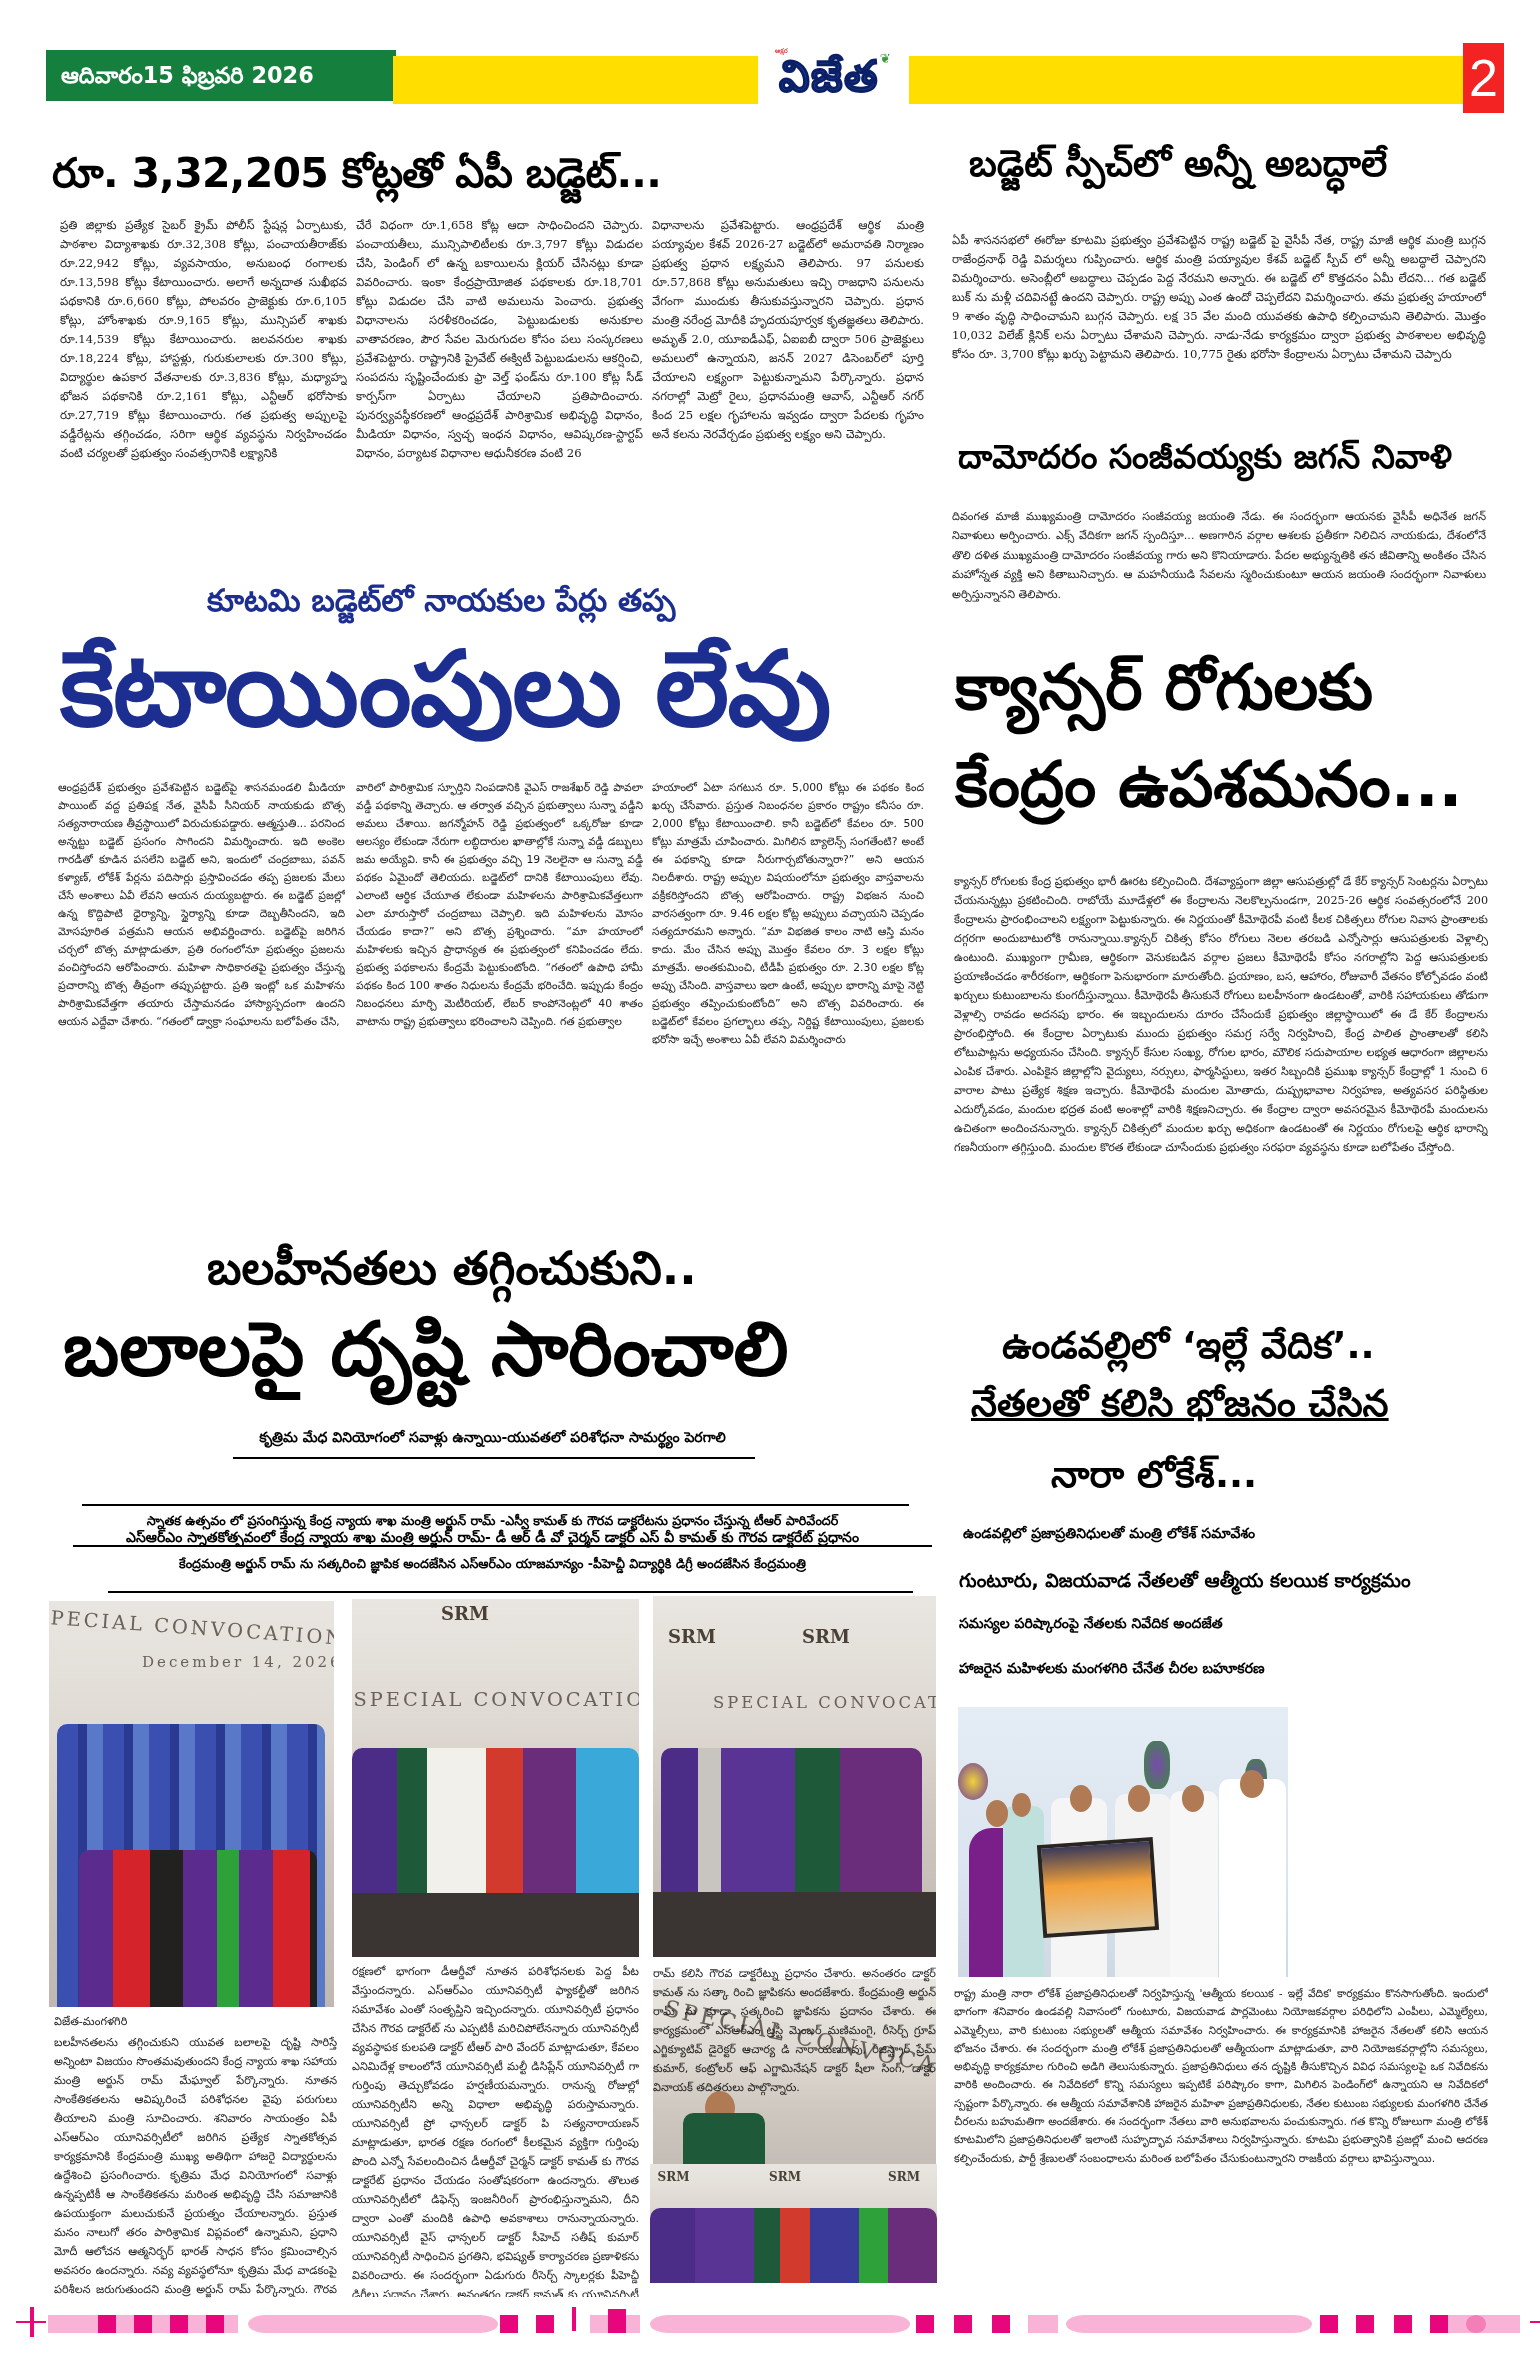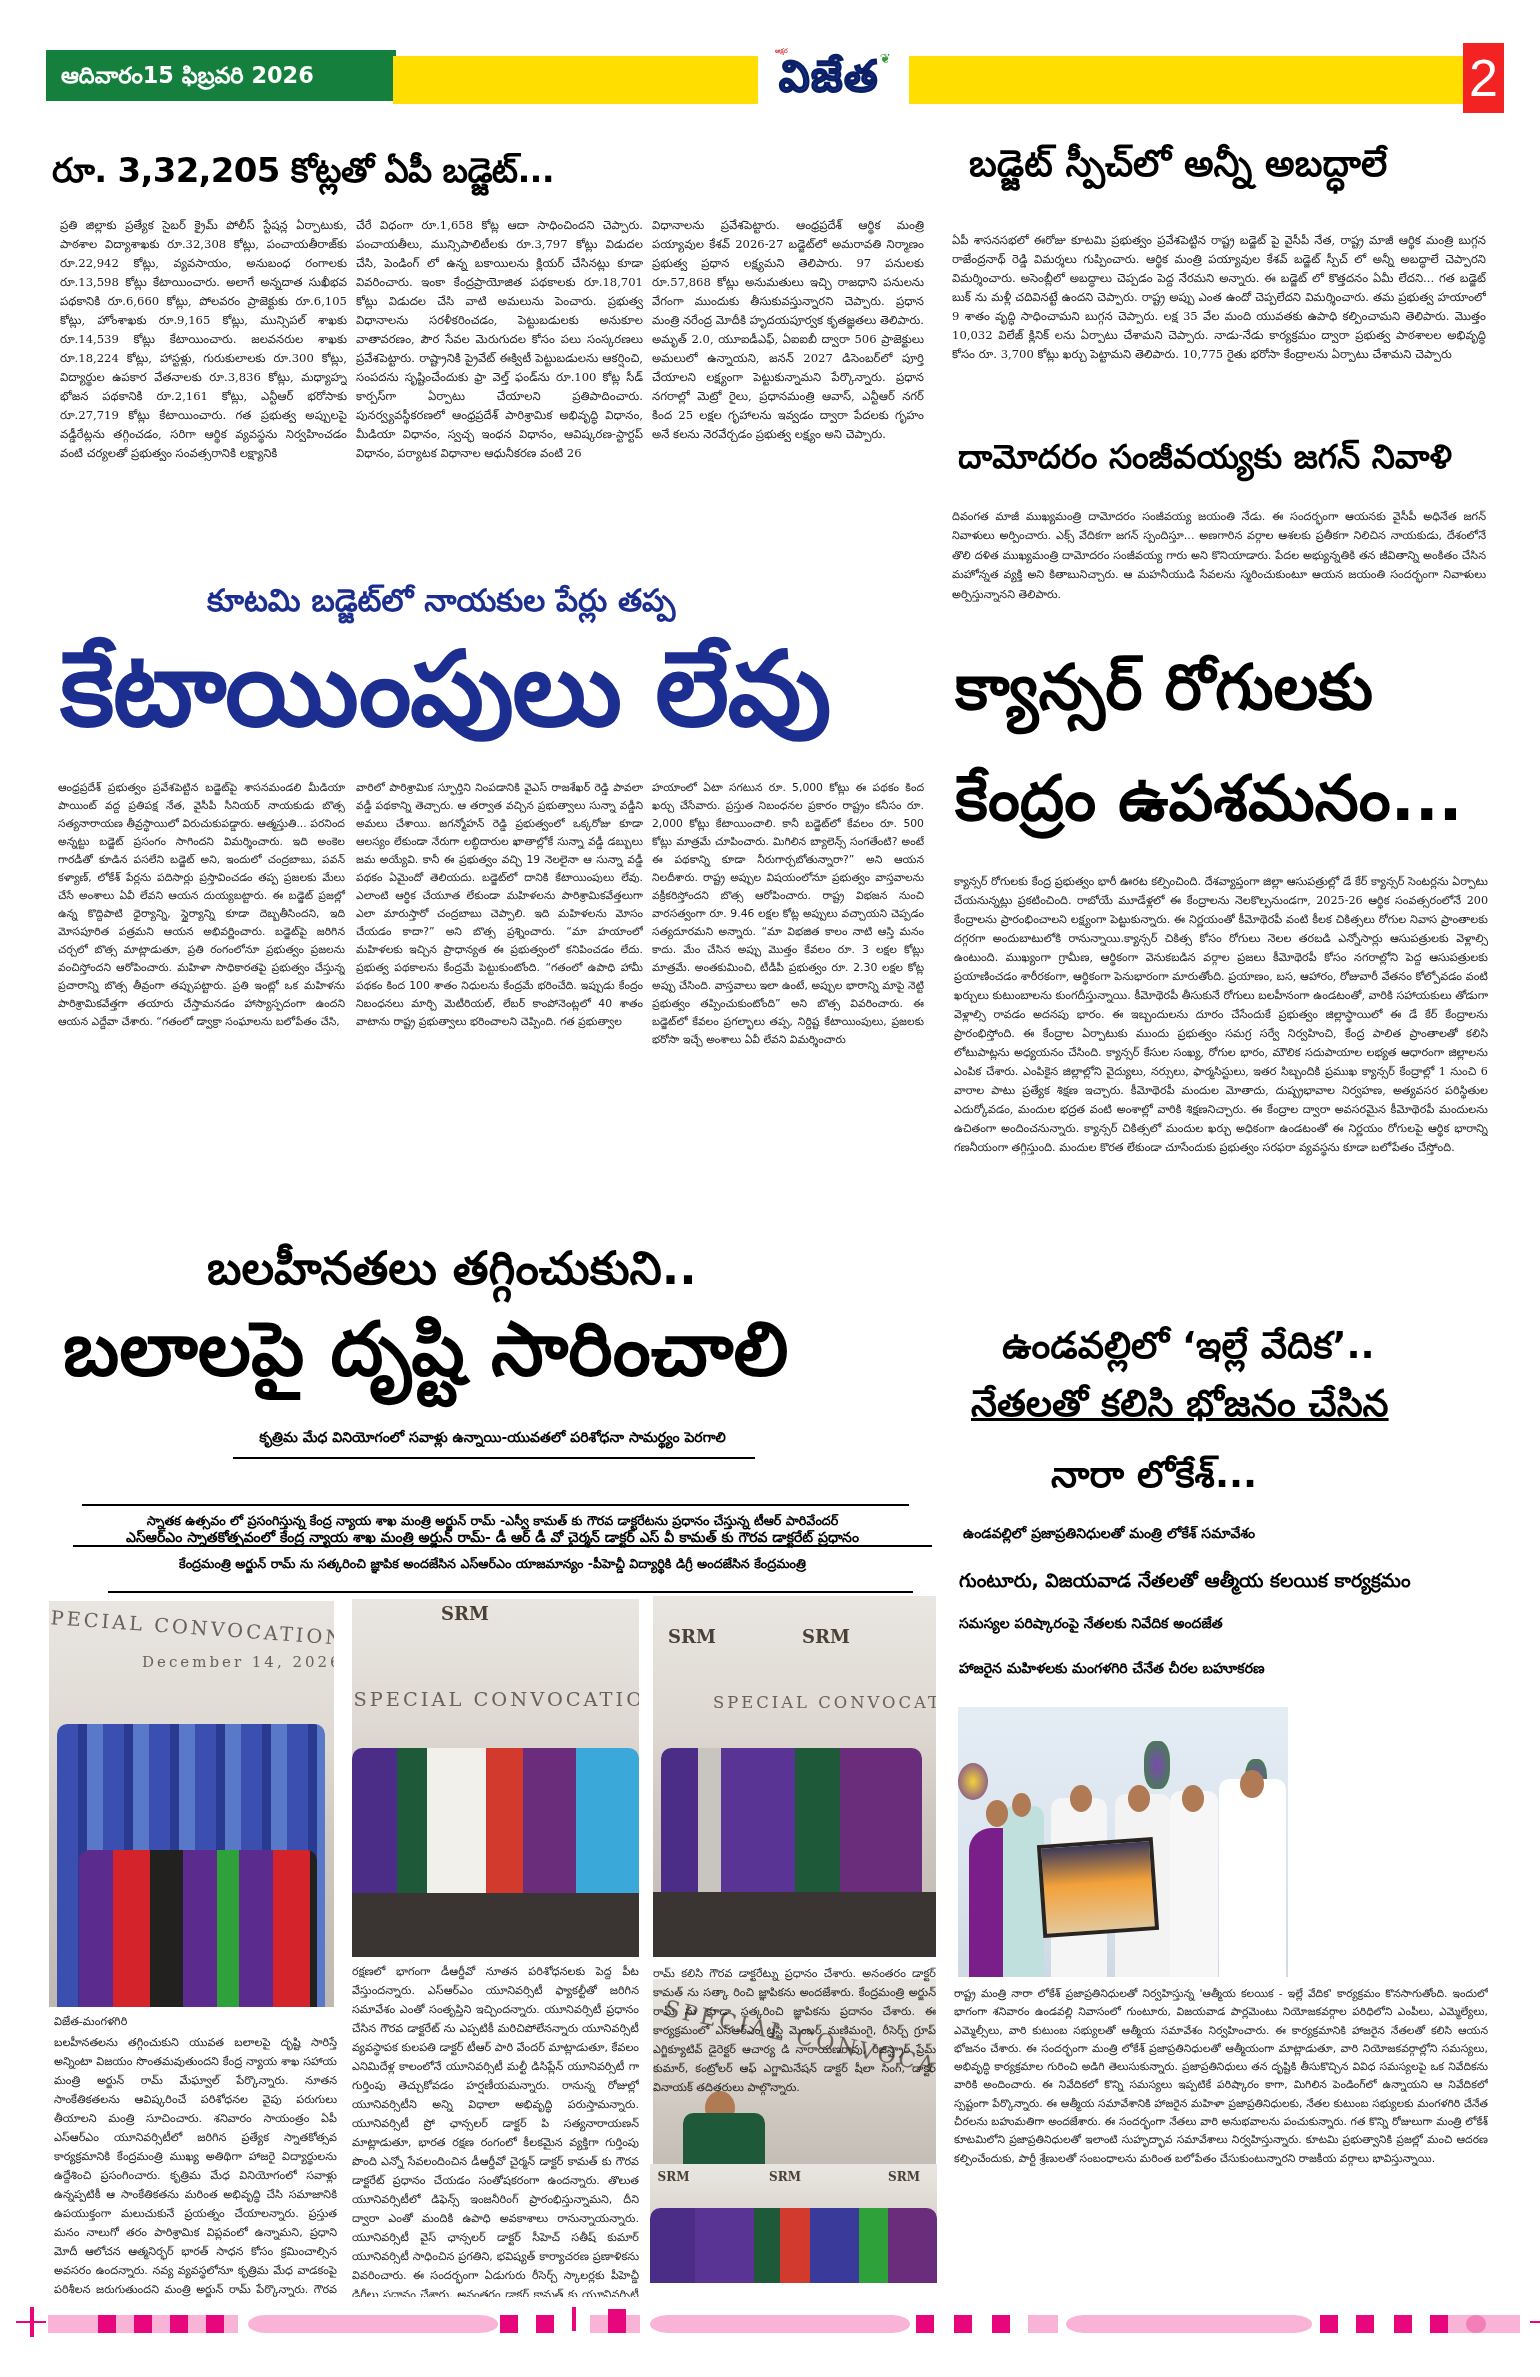--- a/index.html
+++ b/index.html
@@ -46,39 +46,39 @@
 <div class="mast-date">ఆదివారం15 ఫిబ్రవరి 2026</div>
 <div class="mast-bar-left"></div>
 <div class="mast-logo">
   <span class="logo-tag">అక్షర</span>
   <span class="logo-text">విజేత</span>
   <span class="logo-peacock">❦</span>
 </div>
 <div class="mast-bar-right"></div>
 <div class="mast-page">2</div>
 
-<div class="headline" style="left:52px; top:153px; font-size:34px; letter-spacing:-0.7px;text-align:center;">రూ. 3,32,205 కోట్లతో ఏపీ బడ్జెట్...</div>
+<div class="headline" style="left:52px; top:153px; font-size:41px; letter-spacing:-0.7px;text-align:center;">రూ. 3,32,205 కోట్లతో ఏపీ బడ్జెట్...</div>
 <div class="col-text" style="left:60px; top:216px; width:287px; height:354px;">ప్రతి జిల్లాకు ప్రత్యేక సైబర్ క్రైమ్ పోలీస్ స్టేషన్ల ఏర్పాటుకు, పాఠశాల విద్యాశాఖకు రూ.32,308 కోట్లు, పంచాయతీరాజ్‌కు రూ.22,942 కోట్లు, వ్యవసాయం, అనుబంధ రంగాలకు రూ.13,598 కోట్లు కేటాయించారు. అలాగే అన్నదాత సుఖీభవ పథకానికి రూ.6,660 కోట్లు, పోలవరం ప్రాజెక్టుకు రూ.6,105 కోట్లు, హోంశాఖకు రూ.9,165 కోట్లు, మున్సిపల్ శాఖకు రూ.14,539 కోట్లు కేటాయించారు. జలవనరుల శాఖకు రూ.18,224 కోట్లు, హాస్టళ్లు, గురుకులాలకు రూ.300 కోట్లు, విద్యార్థుల ఉపకార వేతనాలకు రూ.3,836 కోట్లు, మధ్యాహ్న భోజన పథకానికి రూ.2,161 కోట్లు, ఎన్టీఆర్ భరోసాకు రూ.27,719 కోట్లు కేటాయించారు. గత ప్రభుత్వ అప్పులపై వడ్డీరేట్లను తగ్గించడం, సరిగా ఆర్థిక వ్యవస్థను నిర్వహించడం వంటి చర్యలతో ప్రభుత్వం సంవత్సరానికి లక్ష్యానికి</div>
 <div class="col-text" style="left:356px; top:216px; width:287px; height:354px;">చేరే విధంగా రూ.1,658 కోట్ల ఆదా సాధించిందని చెప్పారు. పంచాయతీలు, మున్సిపాలిటీలకు రూ.3,797 కోట్లు విడుదల చేసి, పెండింగ్ లో ఉన్న బకాయిలను క్లియర్ చేసినట్లు కూడా వివరించారు. ఇంకా కేంద్రప్రాయోజిత పథకాలకు రూ.18,701 కోట్లు విడుదల చేసి వాటి అమలును పెంచారు. ప్రభుత్వ విధానాలను సరళీకరించడం, పెట్టుబడులకు అనుకూల వాతావరణం, పౌర సేవల మెరుగుదల కోసం పలు సంస్కరణలు ప్రవేశపెట్టారు. రాష్ట్రానికి ప్రైవేట్ ఈక్విటీ పెట్టుబడులను ఆకర్షించి, సంపదను సృష్టించేందుకు ఫ్రా వెల్త్ ఫండ్‌ను రూ.100 కోట్ల సీడ్ కార్పస్‌గా ఏర్పాటు చేయాలని ప్రతిపాదించారు. పునర్వ్యవస్థీకరణలో ఆంధ్రప్రదేశ్ పారిశ్రామిక అభివృద్ధి విధానం, మీడియా విధానం, స్వచ్ఛ ఇంధన విధానం, ఆవిష్కరణ-స్టార్టప్ విధానం, పర్యాటక విధానాల ఆధునీకరణ వంటి 26</div>
 <div class="col-text" style="left:652px; top:216px; width:272px; height:354px;">విధానాలను ప్రవేశపెట్టారు. ఆంధ్రప్రదేశ్ ఆర్థిక మంత్రి పయ్యావుల కేశవ్ 2026-27 బడ్జెట్‌లో అమరావతి నిర్మాణం ప్రభుత్వ ప్రధాన లక్ష్యమని తెలిపారు. 97 పనులకు రూ.57,868 కోట్లు అనుమతులు ఇచ్చి రాజధాని పనులను వేగంగా ముందుకు తీసుకువస్తున్నారని చెప్పారు. ప్రధాన మంత్రి నరేంద్ర మోదీకి హృదయపూర్వక కృతజ్ఞతలు తెలిపారు. అమృత్ 2.0, యూఐడీఎఫ్, ఏఐఐబీ ద్వారా 506 ప్రాజెక్టులు అమలులో ఉన్నాయని, జనన్ 2027 డిసెంబర్‌లో పూర్తి చేయాలని లక్ష్యంగా పెట్టుకున్నామని పేర్కొన్నారు. ప్రధాన నగరాల్లో మెట్రో రైలు, ప్రధానమంత్రి ఆవాస్, ఎన్టీఆర్ నగర్ కింద 25 లక్షల గృహాలను ఇవ్వడం ద్వారా పేదలకు గృహం అనే కలను నెరవేర్చడం ప్రభుత్వ లక్ష్యం అని చెప్పారు.</div>
 
 <div class="headline" style="left:207px; top:585px; font-size:31px; color:#1c2e8f;">కూటమి బడ్జెట్‌లో నాయకుల పేర్లు తప్ప</div>
 <div class="headline" style="left:60px; top:637px; font-size:104px; color:#1c2e8f; letter-spacing:-1.5px;">కేటాయింపులు లేవు</div>
 <div class="col-text sans-text" style="left:58px; top:779px; width:287px; height:440px; font-size:10.8px; line-height:18px;">ఆంధ్రప్రదేశ్ ప్రభుత్వం ప్రవేశపెట్టిన బడ్జెట్‌పై శాసనమండలి మీడియా పాయింట్ వద్ద ప్రతిపక్ష నేత, వైసీపీ సీనియర్ నాయకుడు బొత్స సత్యనారాయణ తీవ్రస్థాయిలో విరుచుకుపడ్డారు. ఆత్మస్తుతి... పరనింద అన్నట్టు బడ్జెట్ ప్రసంగం సాగిందని విమర్శించారు. ఇది అంకెల గారడీతో కూడిన పసలేని బడ్జెట్ అని, ఇందులో చంద్రబాబు, పవన్ కళ్యాణ్, లోకేశ్ పేర్లను పదిసార్లు ప్రస్తావించడం తప్ప ప్రజలకు మేలు చేసే అంశాలు ఏవీ లేవని ఆయన దుయ్యబట్టారు. ఈ బడ్జెట్ ప్రజల్లో ఉన్న కొద్దిపాటి ధైర్యాన్ని, స్థైర్యాన్ని కూడా దెబ్బతీసిందని, ఇది మోసపూరిత పత్రమని ఆయన అభివర్ణించారు. బడ్జెట్‌పై జరిగిన చర్చలో బొత్స మాట్లాడుతూ, ప్రతి రంగంలోనూ ప్రభుత్వం ప్రజలను వంచిస్తోందని ఆరోపించారు. మహిళా సాధికారతపై ప్రభుత్వం చేస్తున్న ప్రచారాన్ని బొత్స తీవ్రంగా తప్పుపట్టారు. ప్రతి ఇంట్లో ఒక మహిళను పారిశ్రామికవేత్తగా తయారు చేస్తామనడం హాస్యాస్పదంగా ఉందని ఆయన ఎద్దేవా చేశారు. “గతంలో డ్వాక్రా సంఘాలను బలోపేతం చేసి,</div>
 <div class="col-text sans-text" style="left:356px; top:779px; width:287px; height:440px; font-size:10.8px; line-height:18px;">వారిలో పారిశ్రామిక స్ఫూర్తిని నింపడానికి వైఎస్ రాజశేఖర్ రెడ్డి పావలా వడ్డీ పథకాన్ని తెచ్చారు. ఆ తర్వాత వచ్చిన ప్రభుత్వాలు సున్నా వడ్డీని అమలు చేశాయి. జగన్మోహన్ రెడ్డి ప్రభుత్వంలో ఒక్కరోజు కూడా ఆలస్యం లేకుండా నేరుగా లబ్ధిదారుల ఖాతాల్లోకే సున్నా వడ్డీ డబ్బులు జమ అయ్యేవి. కానీ ఈ ప్రభుత్వం వచ్చి 19 నెలలైనా ఆ సున్నా వడ్డీ పథకం ఏమైందో తెలియదు. బడ్జెట్‌లో దానికి కేటాయింపులు లేవు. ఎలాంటి ఆర్థిక చేయూత లేకుండా మహిళలను పారిశ్రామికవేత్తలుగా ఎలా మారుస్తారో చంద్రబాబు చెప్పాలి. ఇది మహిళలను మోసం చేయడం కాదా?” అని బొత్స ప్రశ్నించారు. “మా హయాంలో మహిళలకు ఇచ్చిన ప్రాధాన్యత ఈ ప్రభుత్వంలో కనిపించడం లేదు. ప్రభుత్వ పథకాలను కేంద్రమే పెట్టుకుంటోంది. “గతంలో ఉపాధి హామీ పథకం కింద 100 శాతం నిధులను కేంద్రమే భరించేది. ఇప్పుడు కేంద్రం నిబంధనలు మార్చి మెటీరియల్, లేబర్ కాంపోనెంట్లలో 40 శాతం వాటాను రాష్ట్ర ప్రభుత్వాలు భరించాలని చెప్పింది. గత ప్రభుత్వాల</div>
 <div class="col-text sans-text" style="left:652px; top:779px; width:272px; height:440px; font-size:10.8px; line-height:18px;">హయాంలో ఏటా సగటున రూ. 5,000 కోట్లు ఈ పథకం కింద ఖర్చు చేసేవారు. ప్రస్తుత నిబంధనల ప్రకారం రాష్ట్రం కనీసం రూ. 2,000 కోట్లు కేటాయించాలి. కానీ బడ్జెట్‌లో కేవలం రూ. 500 కోట్లు మాత్రమే చూపించారు. మిగిలిన బ్యాలెన్స్ సంగతేంటి? అంటే ఈ పథకాన్ని కూడా నీరుగార్చబోతున్నారా?” అని ఆయన నిలదీశారు. రాష్ట్ర అప్పుల విషయంలోనూ ప్రభుత్వం వాస్తవాలను వక్రీకరిస్తోందని బొత్స ఆరోపించారు. రాష్ట్ర విభజన నుంచి వారసత్వంగా రూ. 9.46 లక్షల కోట్ల అప్పులు వచ్చాయని చెప్పడం సత్యదూరమని అన్నారు. “మా విభజిత కాలం నాటి ఆస్తి మనం కాదు. మేం చేసిన అప్పు మొత్తం కేవలం రూ. 3 లక్షల కోట్లు మాత్రమే. అంతకుమించి, టీడీపీ ప్రభుత్వం రూ. 2.30 లక్షల కోట్ల అప్పు చేసింది. వాస్తవాలు ఇలా ఉంటే, అప్పుల భారాన్ని మాపై నెట్టి ప్రభుత్వం తప్పించుకుంటోంది” అని బొత్స వివరించారు. ఈ బడ్జెట్‌లో కేవలం ప్రగల్భాలు తప్ప, నిర్దిష్ట కేటాయింపులు, ప్రజలకు భరోసా ఇచ్చే అంశాలు ఏవీ లేవని విమర్శించారు</div>
 
 <div class="headline" style="left:969px; top:145px; font-size:37px;">బడ్జెట్ స్పీచ్‌లో అన్నీ అబద్ధాలే</div>
 <div class="col-text" style="left:952px; top:231px; width:534px; height:216px;">ఏపీ శాసనసభలో ఈరోజు కూటమి ప్రభుత్వం ప్రవేశపెట్టిన రాష్ట్ర బడ్జెట్ పై వైసీపీ నేత, రాష్ట్ర మాజీ ఆర్థిక మంత్రి బుగ్గన రాజేంద్రనాథ్ రెడ్డి విమర్శలు గుప్పించారు. ఆర్థిక మంత్రి పయ్యావుల కేశవ్ బడ్జెట్ స్పీచ్ లో అన్నీ అబద్ధాలే చెప్పారని విమర్శించారు. అసెంబ్లీలో అబద్ధాలు చెప్పడం పెద్ద నేరమని అన్నారు. ఈ బడ్జెట్ లో కొత్తదనం ఏమీ లేదని... గత బడ్జెట్ బుక్ ను మళ్లీ చదివినట్టే ఉందని చెప్పారు. రాష్ట్ర అప్పు ఎంత ఉందో చెప్పలేదని విమర్శించారు. తమ ప్రభుత్వ హయాంలో 9 శాతం వృద్ధి సాధించామని బుగ్గన చెప్పారు. లక్ష 35 వేల మంది యువతకు ఉపాధి కల్పించామని తెలిపారు. మొత్తం 10,032 విలేజ్ క్లినిక్ లను ఏర్పాటు చేశామని చెప్పారు. నాడు-నేడు కార్యక్రమం ద్వారా ప్రభుత్వ పాఠశాలల అభివృద్ధి కోసం రూ. 3,700 కోట్లు ఖర్చు పెట్టామని తెలిపారు. 10,775 రైతు భరోసా కేంద్రాలను ఏర్పాటు చేశామని చెప్పారు</div>
 
 <div class="headline" style="left:958px; top:440px; font-size:33px;">దామోదరం సంజీవయ్యకు జగన్ నివాళి</div>
 <div class="col-text sans-text" style="left:952px; top:507px; width:534px; height:134px; font-size:11.2px; line-height:19.4px;">దివంగత మాజీ ముఖ్యమంత్రి దామోదరం సంజీవయ్య జయంతి నేడు. ఈ సందర్భంగా ఆయనకు వైసీపీ అధినేత జగన్ నివాళులు అర్పించారు. ఎక్స్ వేదికగా జగన్ స్పందిస్తూ... అణగారిన వర్గాల ఆశలకు ప్రతీకగా నిలిచిన నాయకుడు, దేశంలోనే తొలి దళిత ముఖ్యమంత్రి దామోదరం సంజీవయ్య గారు అని కొనియాడారు. పేదల అభ్యున్నతికి తన జీవితాన్ని అంకితం చేసిన మహోన్నత వ్యక్తి అని కితాబునిచ్చారు. ఆ మహనీయుడి సేవలను స్మరించుకుంటూ ఆయన జయంతి సందర్భంగా నివాళులు అర్పిస్తున్నానని తెలిపారు.</div>
 
 <div class="headline" style="left:955px; top:656px; font-size:63px;">క్యాన్సర్ రోగులకు</div>
-<div class="headline" style="left:955px; top:753px; font-size:63px;margin-top:14px;">కేంద్రం ఉపశమనం...</div>
+<div class="headline" style="left:955px; top:753px; font-size:63px;">కేంద్రం ఉపశమనం...</div>
 <div class="col-text" style="left:954px; top:872px; width:534px; height:447px; font-size:11.2px; line-height:19px;">క్యాన్సర్ రోగులకు కేంద్ర ప్రభుత్వం భారీ ఊరట కల్పించింది. దేశవ్యాప్తంగా జిల్లా ఆసుపత్రుల్లో డే కేర్ క్యాన్సర్ సెంటర్లను ఏర్పాటు చేయనున్నట్లు ప్రకటించింది. రాబోయే మూడేళ్లలో ఈ కేంద్రాలను నెలకొల్పనుండగా, 2025-26 ఆర్థిక సంవత్సరంలోనే 200 కేంద్రాలను ప్రారంభించాలని లక్ష్యంగా పెట్టుకున్నారు. ఈ నిర్ణయంతో కీమోథెరపీ వంటి కీలక చికిత్సలు రోగుల నివాస ప్రాంతాలకు దగ్గరగా అందుబాటులోకి రానున్నాయి.క్యాన్సర్ చికిత్స కోసం రోగులు నెలల తరబడి ఎన్నోసార్లు ఆసుపత్రులకు వెళ్లాల్సి ఉంటుంది. ముఖ్యంగా గ్రామీణ, ఆర్థికంగా వెనుకబడిన వర్గాల ప్రజలు కీమోథెరపీ కోసం నగరాల్లోని పెద్ద ఆసుపత్రులకు ప్రయాణించడం శారీరకంగా, ఆర్థికంగా పెనుభారంగా మారుతోంది. ప్రయాణం, బస, ఆహారం, రోజువారీ వేతనం కోల్పోవడం వంటి ఖర్చులు కుటుంబాలను కుంగదీస్తున్నాయి. కీమోథెరపీ తీసుకునే రోగులు బలహీనంగా ఉండటంతో, వారికి సహాయకులు తోడుగా వెళ్లాల్సి రావడం అదనపు భారం. ఈ ఇబ్బందులను దూరం చేసేందుకే ప్రభుత్వం జిల్లాస్థాయిలో ఈ డే కేర్ కేంద్రాలను ప్రారంభిస్తోంది. ఈ కేంద్రాల ఏర్పాటుకు ముందు ప్రభుత్వం సమగ్ర సర్వే నిర్వహించి, కేంద్ర పాలిత ప్రాంతాలతో కలిసి లోటుపాట్లను అధ్యయనం చేసింది. క్యాన్సర్ కేసుల సంఖ్య, రోగుల భారం, మౌలిక సదుపాయాల లభ్యత ఆధారంగా జిల్లాలను ఎంపిక చేశారు. ఎంపికైన జిల్లాల్లోని వైద్యులు, నర్సులు, ఫార్మసిస్టులు, ఇతర సిబ్బందికి ప్రముఖ క్యాన్సర్ కేంద్రాల్లో 1 నుంచి 6 వారాల పాటు ప్రత్యేక శిక్షణ ఇచ్చారు. కీమోథెరపీ మందుల మోతాదు, దుష్ప్రభావాల నిర్వహణ, అత్యవసర పరిస్థితుల ఎదుర్కోవడం, మందుల భద్రత వంటి అంశాల్లో వారికి శిక్షణనిచ్చారు. ఈ కేంద్రాల ద్వారా అవసరమైన కీమోథెరపీ మందులను ఉచితంగా అందించనున్నారు. క్యాన్సర్ చికిత్సలో మందుల ఖర్చు అధికంగా ఉండటంతో ఈ నిర్ణయం రోగులపై ఆర్థిక భారాన్ని గణనీయంగా తగ్గిస్తుంది. మందుల కొరత లేకుండా చూసేందుకు ప్రభుత్వం సరఫరా వ్యవస్థను కూడా బలోపేతం చేస్తోంది.</div>
 
 <div class="headline" style="left:207px; top:1245px; font-size:46px;">బలహీనతలు తగ్గించుకుని..</div>
 <div class="headline" style="left:63px; top:1312px; font-size:75px;text-align:right;">బలాలపై దృష్టి సారించాలి</div>
 <div class="caption-line" style="left:60px; top:1429px; width:865px; font-size:14px;">కృత్రిమ మేధ వినియోగంలో సవాళ్లు ఉన్నాయి-యువతలో పరిశోధనా సామర్థ్యం పెరగాలి</div>
 <div class="rule" style="left:233px; top:1457px; width:522px;"></div>
 <div class="caption-line" style="left:60px; top:1516px; width:865px; font-size:14px;margin-top:13px;">ఎస్ఆర్ఎం స్నాతకోత్సవంలో కేంద్ర న్యాయ శాఖ మంత్రి అర్జున్ రామ్-  డీ ఆర్ డీ వో చైర్మన్ డాక్టర్ ఎస్ వీ కామత్ కు గౌరవ డాక్టరేట్ ప్రధానం</div>
 <div class="rule" style="left:82px; top:1504px; width:827px;"></div>
 <div class="caption-line" style="left:60px; top:1513px; width:865px; font-size:12.7px;">స్నాతక ఉత్సవం లో ప్రసంగిస్తున్న కేంద్ర న్యాయ శాఖ మంత్రి అర్జున్ రామ్ -ఎస్వీ కామత్ కు గౌరవ డాక్టరేటను ప్రధానం చేస్తున్న టీఆర్ పారివేందర్</div>
 <div class="rule" style="left:73px; top:1545px; width:859px;"></div>

